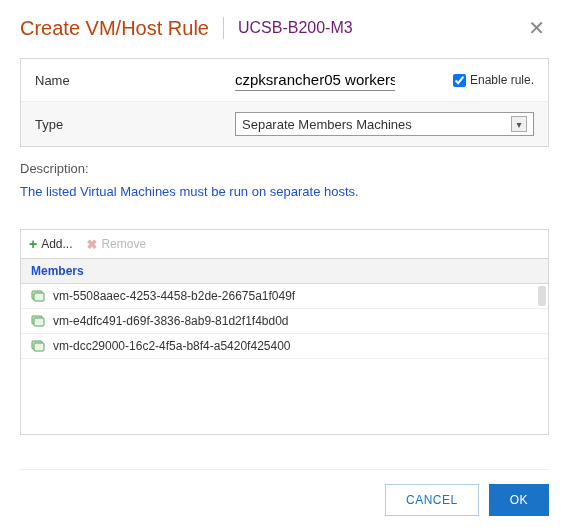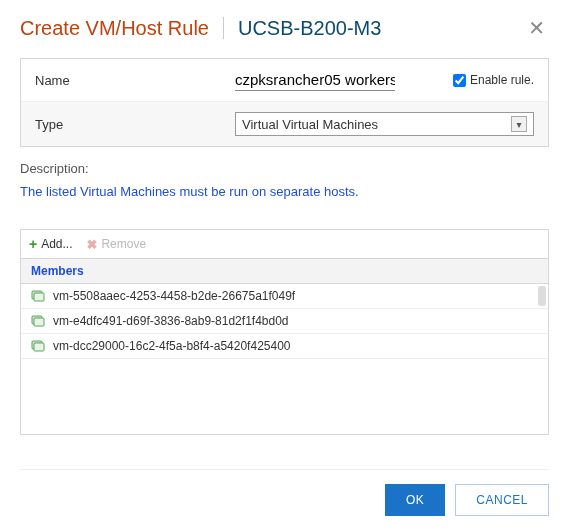--- a/index.html
+++ b/index.html
@@ -26,22 +26,22 @@
     font-weight: 400;
     color: #c2410c;
   }
   .vbar {
     width: 1px;
     height: 22px;
     background: #ccc;
     margin: 0 14px;
   }
   .context {
-    font-size: 20px;
-    color: #0c4a6e;
+    font-size: 16px;
+    color: #701a75;
   }
   .close {
     margin-left: auto;
     font-size: 20px;
     color: #888;
     cursor: pointer;
     line-height: 1;
     padding: 2px 4px;
   }
   .form-box {
@@ -205,21 +205,21 @@
       <span class="form-label">Name</span>
       <input class="form-input-text" value="czpksrancher05 workers" style="">
       <label class="enable-wrap">
         <input type="checkbox" checked="" style="">
         <span>Enable rule.</span>
       </label>
     </div>
     <div class="form-row">
       <span class="form-label">Type</span>
       <div class="type-select">
-        <span>Virtual Virtual Machines</span>
+        <span>Separate Members Machines</span>
         <span class="chev">▾</span>
       </div>
     </div>
   </div>
 
   <div class="desc-label">Description:</div>
   <div class="desc-text">The listed Virtual Machines must be run on separate hosts.</div>
 
   <div class="toolbar">
     <span class="tb-btn">
@@ -262,15 +262,15 @@
             </svg>
         </span>
         <span>vm-dcc29000-16c2-4f5a-b8f4-a5420f425400</span>
       </div>
     </div>
   </div>
 
 </div>
 
 <div class="footer">
+  <button class="btn btn-cancel">CANCEL</button>
   <button class="btn btn-ok">OK</button>
-  <button class="btn btn-cancel">CANCEL</button>
 </div>
 
 </body></html>

